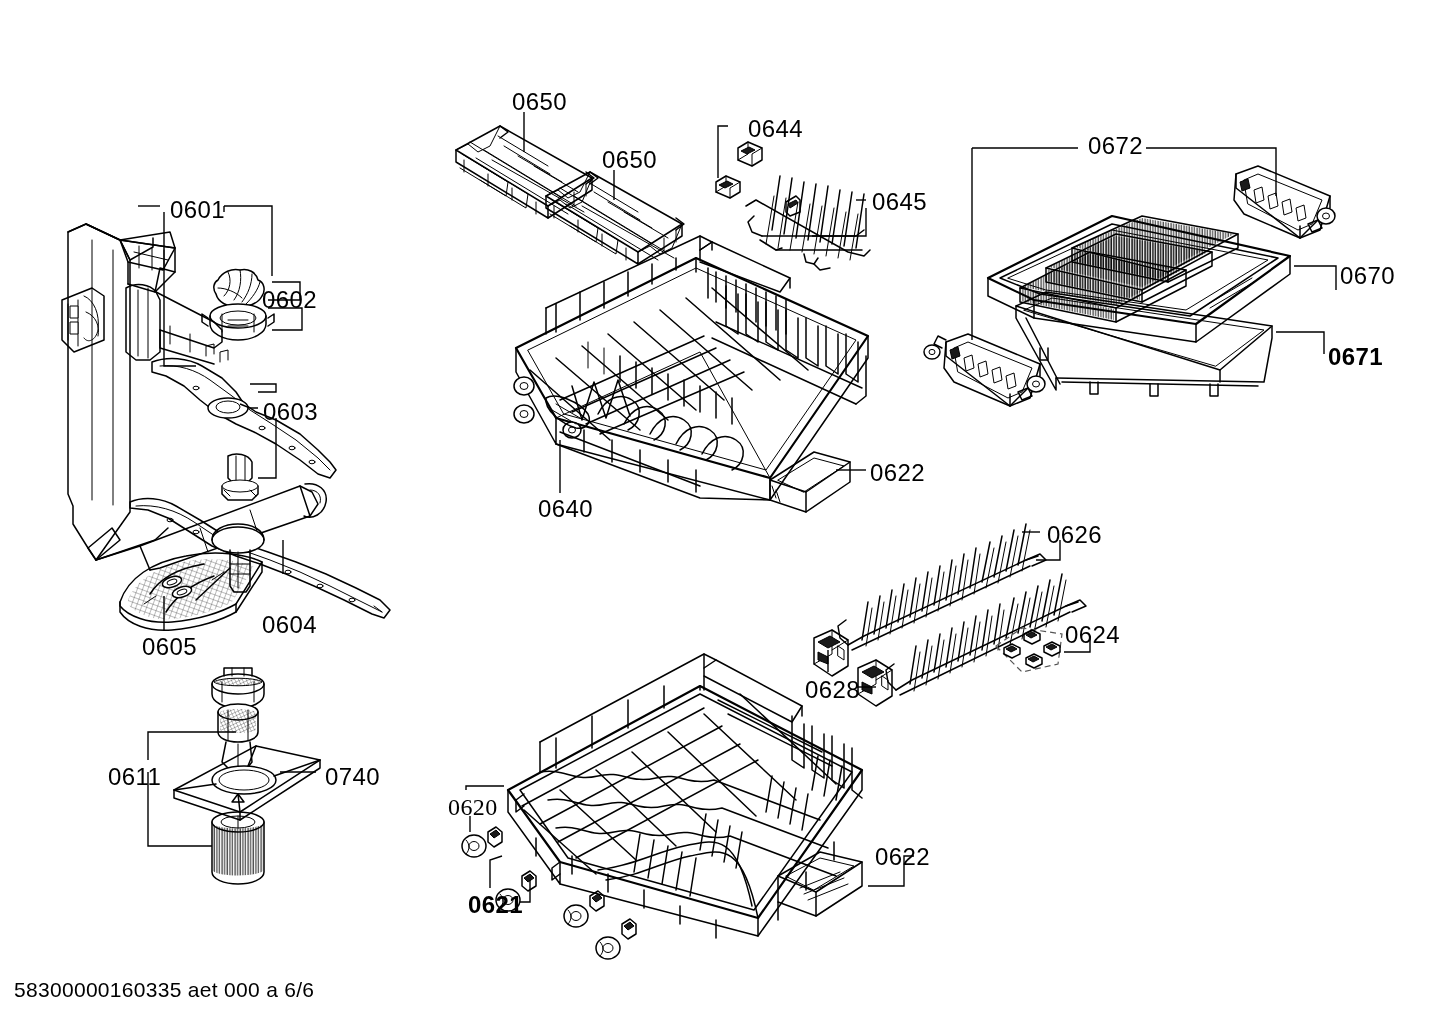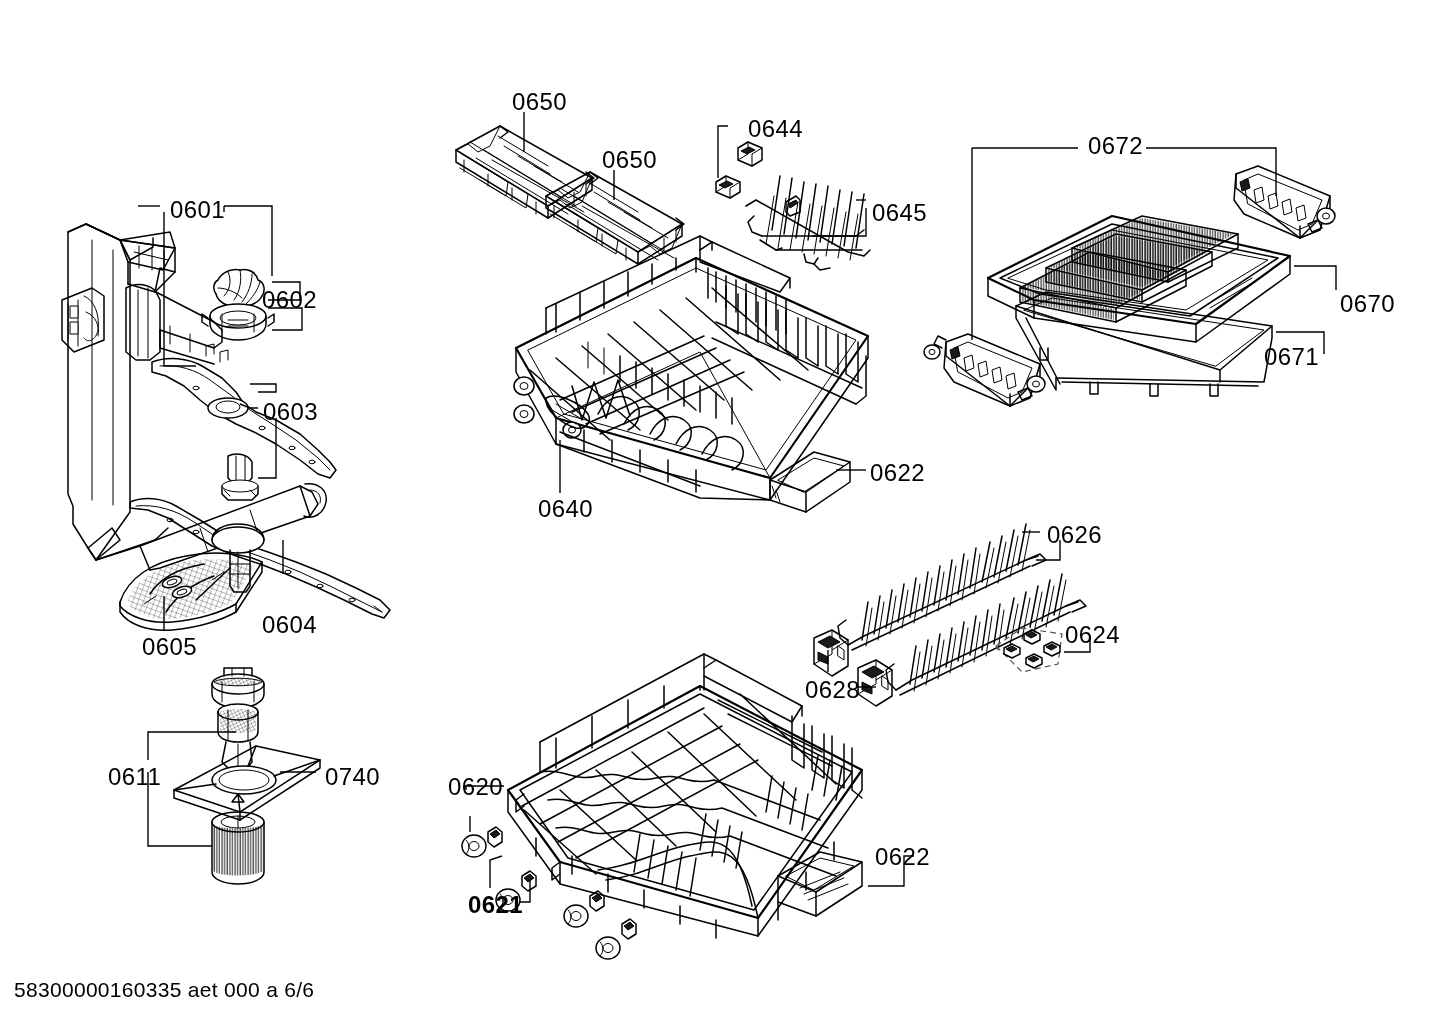--- a/index.html
+++ b/index.html
@@ -794,28 +794,28 @@
   <div class="callout" style="left:170px; top:198px;">0601</div>
   <div class="callout" style="left:262px; top:288px;">0602</div>
   <div class="callout" style="left:263px; top:400px;">0603</div>
   <div class="callout" style="left:262px; top:599px;margin-top:14px;">0604</div>
   <div class="callout" style="left:142px; top:635px;">0605</div>
   <div class="callout" style="left:108px; top:765px;">0611</div>
   <div class="callout" style="left:325px; top:765px;">0740</div>
   <div class="callout" style="left:512px; top:90px;">0650</div>
   <div class="callout" style="left:602px; top:148px;">0650</div>
   <div class="callout" style="left:732px; top:117px;margin-left:16px;">0644</div>
-  <div class="callout" style="left:872px; top:190px;margin-top:11px;">0645</div>
+  <div class="callout" style="left:872px; top:190px;">0645</div>
   <div class="callout" style="left:538px; top:497px;">0640</div>
   <div class="callout" style="left:870px; top:461px;">0622</div>
   <div class="callout" style="left:1088px; top:134px;">0672</div>
-  <div class="callout" style="left:1340px; top:292px;">0670</div>
-  <div class="callout" style="left:1264px; top:345px;">0671</div>
+  <div class="callout" style="left:1340px; top:264px;">0670</div>
+  <div class="callout" style="left:1328px; top:345px;font-weight:bold;">0671</div>
   <div class="callout" style="left:1047px; top:523px;">0626</div>
   <div class="callout" style="left:1065px; top:623px;">0624</div>
   <div class="callout" style="left:805px; top:678px;">0628</div>
-  <div class="callout" style="left:448px; top:775px;">0620</div>
+  <div class="callout" style="left:448px; top:795px;font-family:Liberation Serif, serif;">0620</div>
   <div class="callout" style="left:468px; top:893px;font-weight:bold;">0621</div>
   <div class="callout" style="left:875px; top:845px;">0622</div>
 
   <div id="footer">58300000160335 aet 000 a 6/6</div>
 
 </div>
 
 </body></html>

